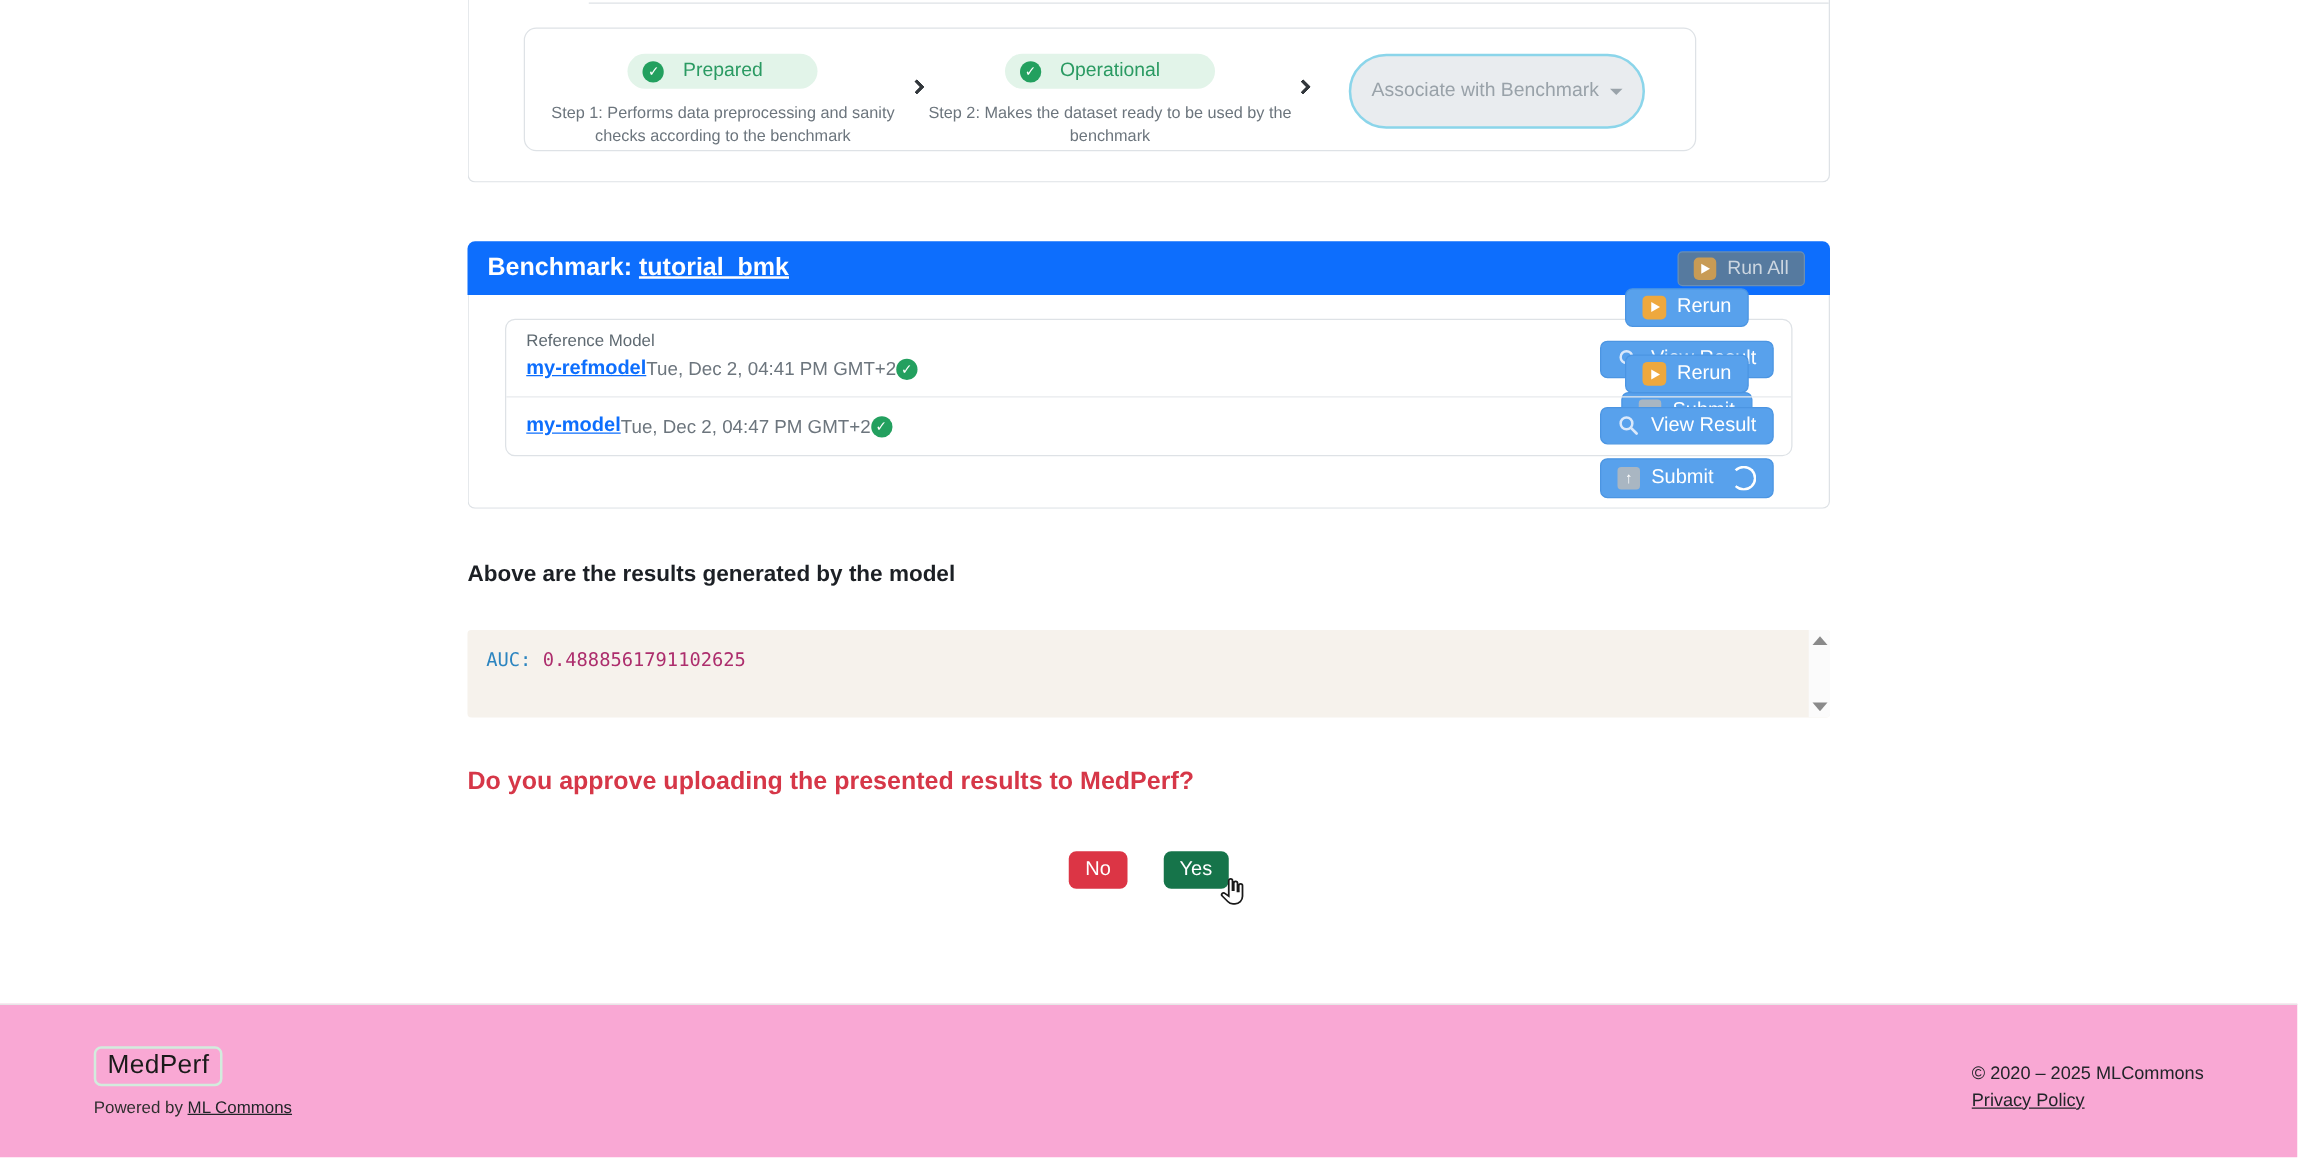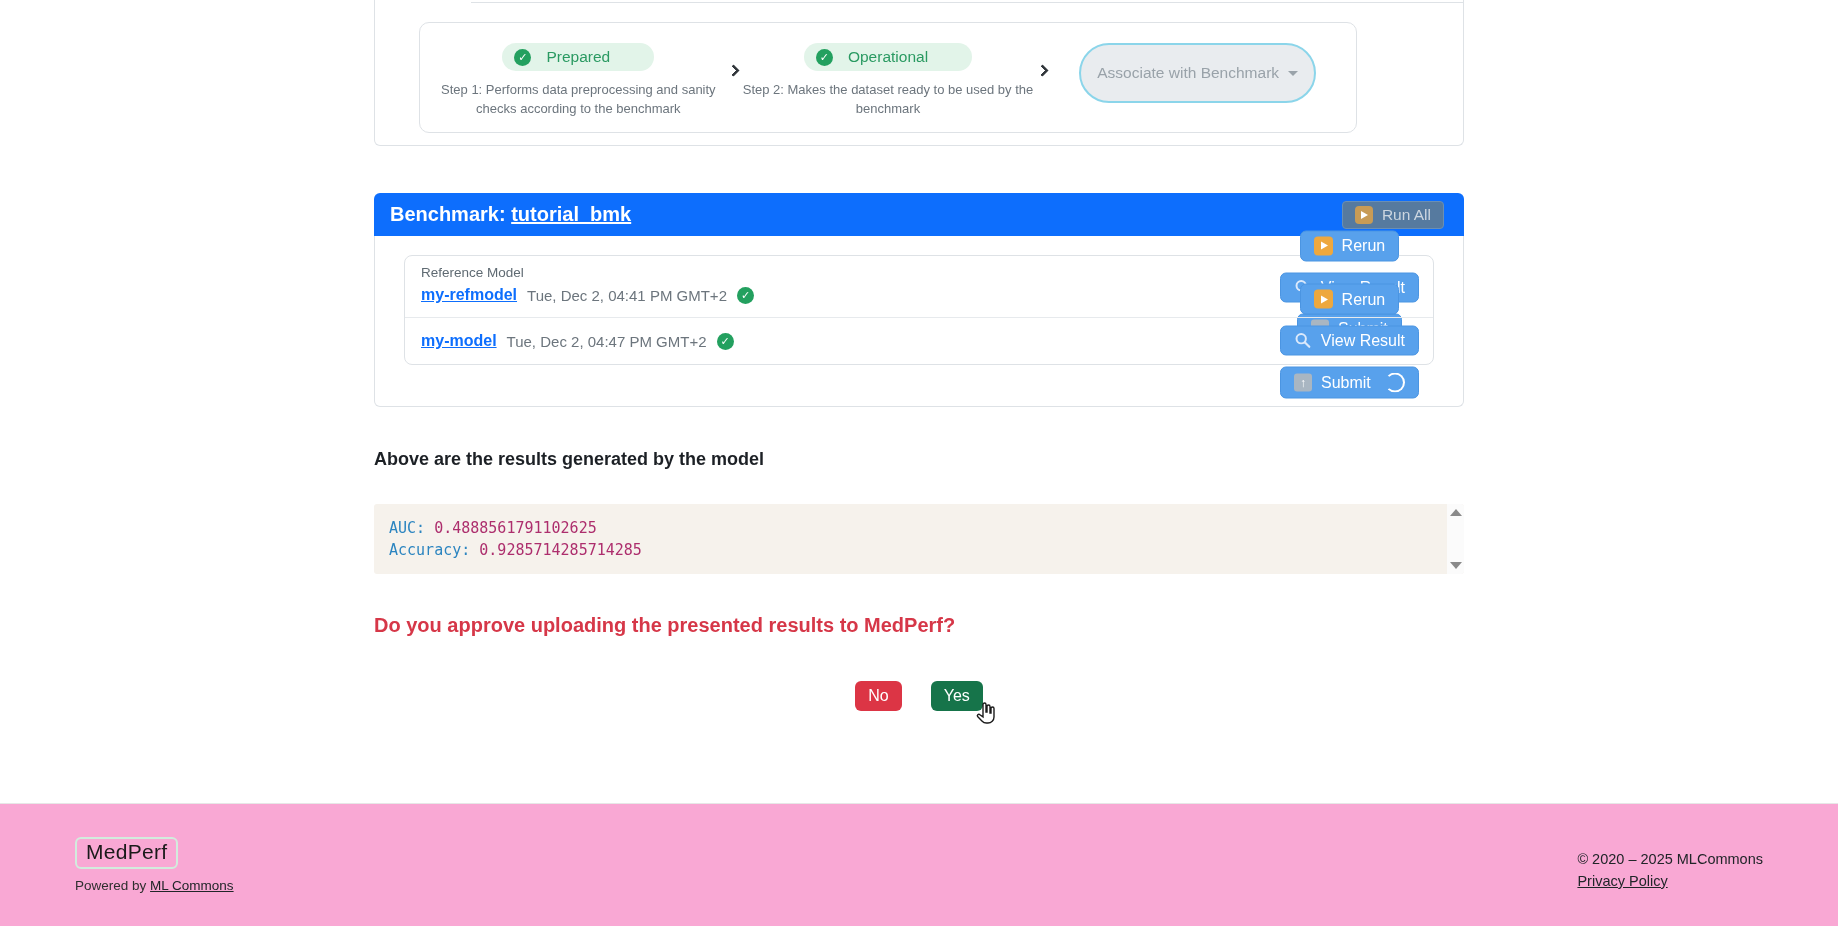--- a/index.html
+++ b/index.html
@@ -13,21 +13,21 @@
   .container { width:1090px; margin:0 auto; position:relative; }
 
   
   .top-card {
     height:146px; position:relative;
     border-left:1px solid #dee2e6; border-right:1px solid #dee2e6; border-bottom:1px solid #dee2e6;
     border-radius:0 0 6px 6px;
   }
   .top-hairline { position:absolute; top:2px; left:96px; right:0; border-top:1px solid #dee2e6; }
   .stepper-card {
-    position:absolute; left:13px; right:106px; top:22px; height:111px;
+    position:absolute; left:13px; right:106px; top:22px; height:99px;
     border:1px solid #dee2e6; border-radius:10px;
     display:flex; justify-content:space-between; padding:20px 8px 0 8px;margin-left:31px;
   }
   .step { width:330px; text-align:center; }
   .pill {
     display:inline-flex; align-items:center; gap:15px;
     background:#e2f4e9; color:#2a9a62;
     border-radius:999px; padding:5px 44px 5px 12px;
     font-size:15.5px;
   }
@@ -84,21 +84,21 @@
   }
   .bm-body {
     border:1px solid #dee2e6; border-top:none; border-radius:0 0 6px 6px;
     padding:19px 29px 41px 29px; background:#fff;
   }
   .model-list { border:1px solid #dee2e6; border-radius:8px; }
   .model-row { position:relative; padding:14px 16px; }
   .model-row.first { padding:9px 16px 13px; }
   .model-row + .model-row { border-top:1px solid #e7eaed; }
   .section-label { font-size:13.5px; color:#5f6a72; margin-bottom:6px; }
-  .model-line { display:flex; align-items:center; gap:10px; }
+  .model-line { display:flex; align-items:center; }
   .model-link { color:#0d6efd; font-weight:700; font-size:16px; text-decoration:underline; }
   .timestamp { color:#6c757d; font-size:15px; }
   .row-buttons {
     position:absolute; right:14px; top:50%; transform:translateY(-50%);
     display:flex; gap:11px; align-items:center;flex-direction:column;
   }
   .btn-blue {
     display:inline-flex; align-items:center; gap:9px;
     background:#58a1ec; border:1px solid #4b95e2; border-radius:6px;
     color:#fff; font-size:16px; padding:5px 13px; cursor:pointer;
@@ -271,21 +271,20 @@
         </div>
 
       </div>
     </div>
   </div>
 
   <div class="results-heading">Above are the results generated by the model</div>
 
   <div class="code-block">
     <div><span class="code-key">AUC:</span> <span class="code-val">0.4888561791102625</span></div>
-    <div><span class="code-key">Accuracy:</span> <span class="code-val">0.9285714285714285</span></div>
     <div class="code-scrollbar">
       <span class="scroll-up"></span>
       <span class="scroll-down"></span>
     </div>
   </div>
 
   <div class="approve-question">Do you approve uploading the presented results to MedPerf?</div>
 
   <div class="approve-row">
     <button class="btn-no">No</button>

